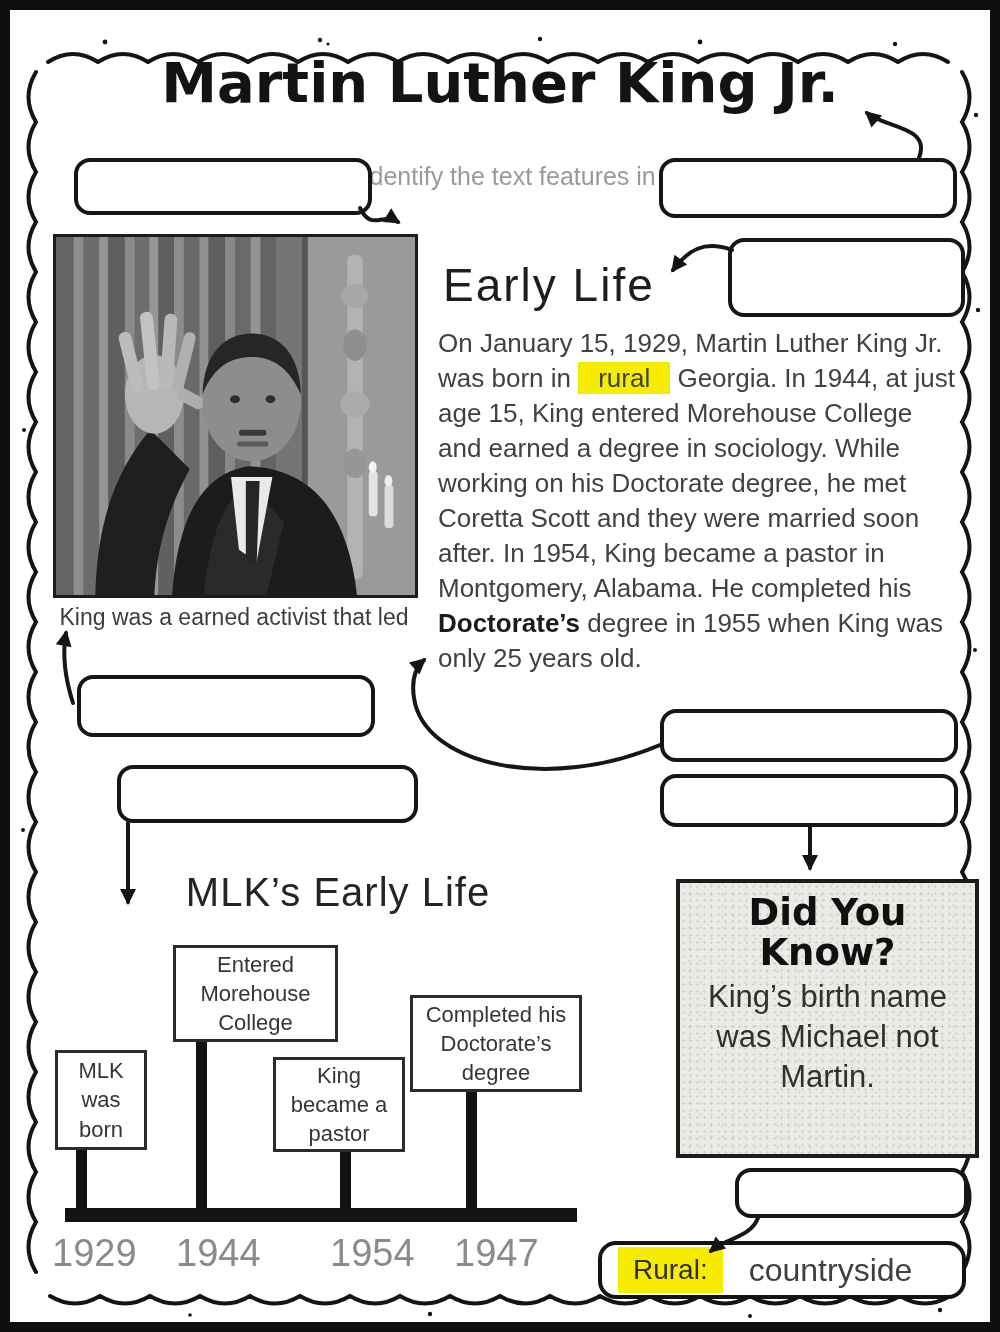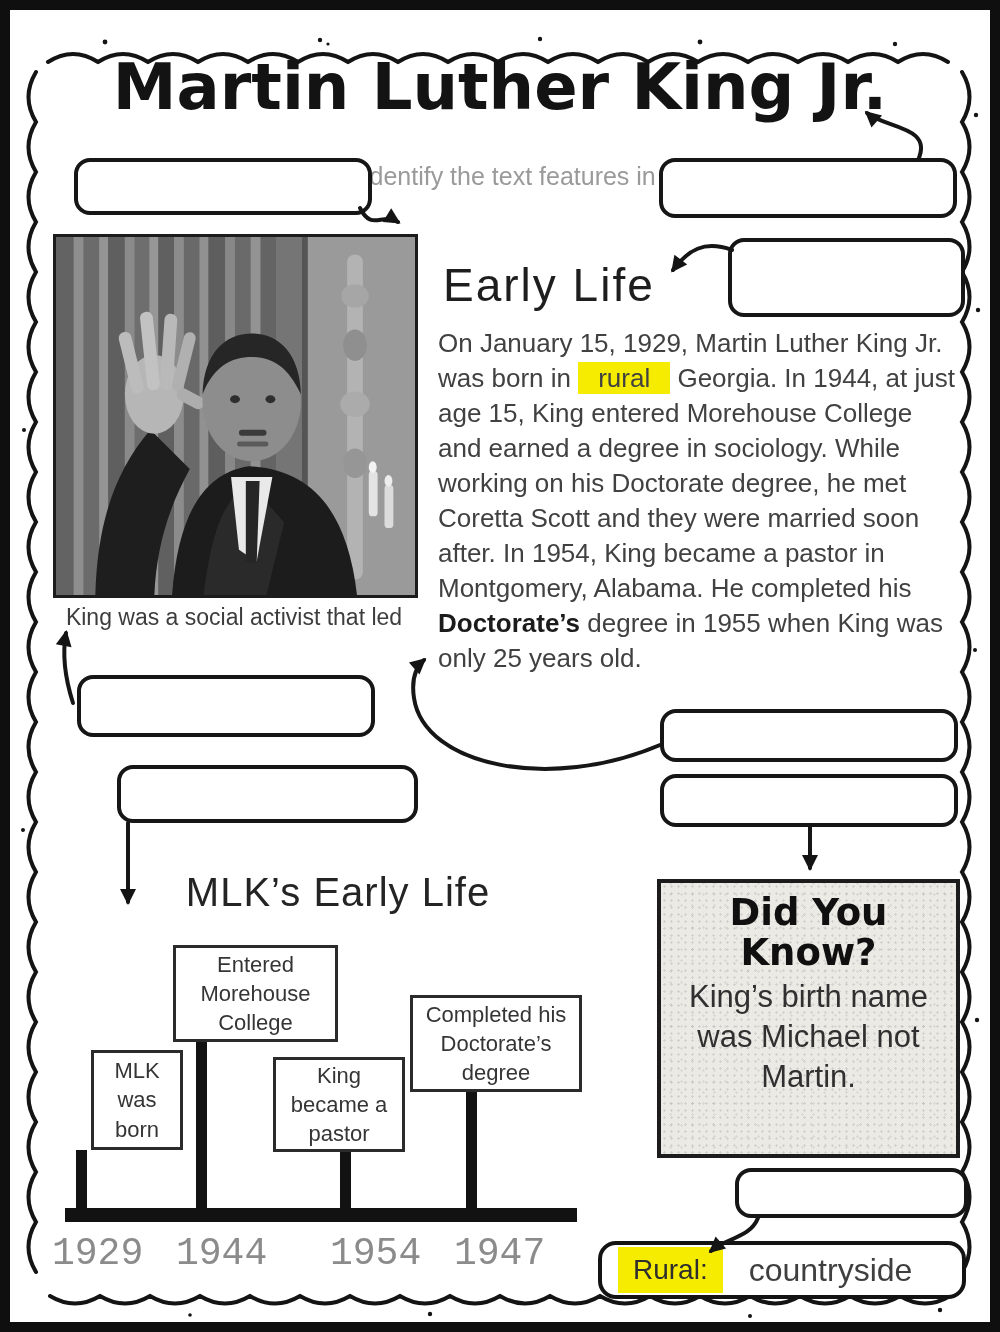--- a/index.html
+++ b/index.html
@@ -7,21 +7,21 @@
     position:relative;width:1000px;height:1332px;background:#ffffff;
     border:10px solid #0f0f0f;box-sizing:border-box;overflow:hidden;
     font-family:"Liberation Sans",sans-serif;color:#222;
   }
   .abs{position:absolute;}
   
   .overlay{position:absolute;left:0;top:0;width:980px;height:1312px;pointer-events:none;}
   
   .title{
     left:0;top:40px;width:980px;text-align:center;
-    font-size:64px;font-weight:800;letter-spacing:0px;color:#131313;
+    font-size:56px;font-weight:800;letter-spacing:0px;color:#131313;
     font-family:"DejaVu Sans","Liberation Sans",sans-serif;
   }
   .directions{left:0;top:152px;width:980px;text-align:center;font-size:25px;}
   .directions .dlabel{font-weight:700;color:#474747;letter-spacing:-1px;}
   .directions .dtext{color:#9a9a9a;margin-left:10px;}
   
   .ansbox{
     border:4px solid #161616;border-radius:16px;background:#ffffff;
     box-sizing:border-box;
   }
@@ -36,24 +36,24 @@
   
   .tl-heading{left:158px;top:860px;width:340px;text-align:center;font-size:40px;letter-spacing:1px;color:#242424;}
   .tl-box{
     border:3px solid #2b2b2b;background:#fff;box-sizing:border-box;
     display:flex;align-items:center;justify-content:center;text-align:center;
     font-size:22px;line-height:1.32;color:#353535;padding:4px;
   }
   .tl-tick{background:#121212;width:11px;}
   .tl-bar{left:55px;top:1198px;width:512px;height:14px;background:#121212;}
   .tl-year{font-size:38px;color:#8b8b8b;text-align:left;width:90px;font-weight:400;
-    font-family:Liberation Mono, monospace;}
+    font-family:Liberation Sans, sans-serif;}
   
   .dyk{
-    left:647px;top:869px;width:303px;height:279px;border:4px solid #1c1c1c;box-sizing:border-box;
+    left:666px;top:869px;width:303px;height:279px;border:4px solid #1c1c1c;box-sizing:border-box;
     background-color:#eceae5;
     background-image:radial-gradient(rgba(0,0,0,0.10) 1px,transparent 1.4px),
                      radial-gradient(rgba(0,0,0,0.07) 1px,transparent 1.4px);
     background-size:7px 7px,11px 11px;background-position:0 0,4px 6px;
     text-align:center;
   }
   .dyk-title{font-size:37px;font-weight:800;color:#101010;line-height:40px;margin:10px 34px 4px;
     font-family:"DejaVu Sans","Liberation Sans",sans-serif;}
   .dyk-text{font-size:31px;color:#303030;line-height:40px;margin:2px 26px;}
   
@@ -169,29 +169,29 @@
         <ellipse cx="199" cy="168" rx="50" ry="60" fill="#8d8d8d"></ellipse>
         <path d="M 149 160 C 150 118 172 98 199 98 C 226 98 248 118 249 160 C 236 132 220 122 199 122 C 178 122 160 132 149 160 Z" fill="#262626"></path>
         <ellipse cx="182" cy="165" rx="5" ry="4" fill="#2e2e2e"></ellipse>
         <ellipse cx="218" cy="165" rx="5" ry="4" fill="#2e2e2e"></ellipse>
         <rect x="186" y="196" width="28" height="6" rx="3" fill="#3a3a3a"></rect>
         <rect x="184" y="208" width="32" height="5" rx="2.5" fill="#5a5a5a"></rect>
       </g>
     </svg>
   </div>
   <div class="abs caption">
-    <div>King was a social activist that led</div>
+    <div>King was a earned activist that led</div>
   </div>
 
   <div class="abs heading">Early Life</div>
   <p class="abs passage" style="margin:0;"><span>On January 15, 1929, Martin Luther King Jr. was born in </span><mark>rural</mark><span> Georgia. In 1944, at just age 15, King entered Morehouse College and earned a degree in sociology. While working on his Doctorate degree, he met Coretta Scott and they were married soon after. In 1954, King became a pastor in Montgomery, Alabama. He completed his </span><b>Doctorate’s</b><span> degree in 1955 when King was only 25 years old.</span></p>
 
   <div class="abs tl-heading">MLK’s Early Life</div>
 
-  <div class="abs tl-box" style="left:45px;top:1040px;width:92px;height:100px;margin-left:36px;">MLK was born</div>
+  <div class="abs tl-box" style="left:45px;top:1040px;width:92px;height:100px;">MLK was born</div>
   <div class="abs tl-box" style="left:163px;top:935px;width:165px;height:97px;">Entered Morehouse College</div>
   <div class="abs tl-box" style="left:263px;top:1047px;width:132px;height:95px;">King became a pastor</div>
   <div class="abs tl-box" style="left:400px;top:985px;width:172px;height:97px;">Completed his Doctorate’s degree</div>
 
   <div class="abs tl-tick" style="left:66px;top:1140px;height:58px;"></div>
   <div class="abs tl-tick" style="left:186px;top:1032px;height:166px;"></div>
   <div class="abs tl-tick" style="left:330px;top:1142px;height:56px;"></div>
   <div class="abs tl-tick" style="left:456px;top:1082px;height:116px;"></div>
   <div class="abs tl-bar"></div>
 

